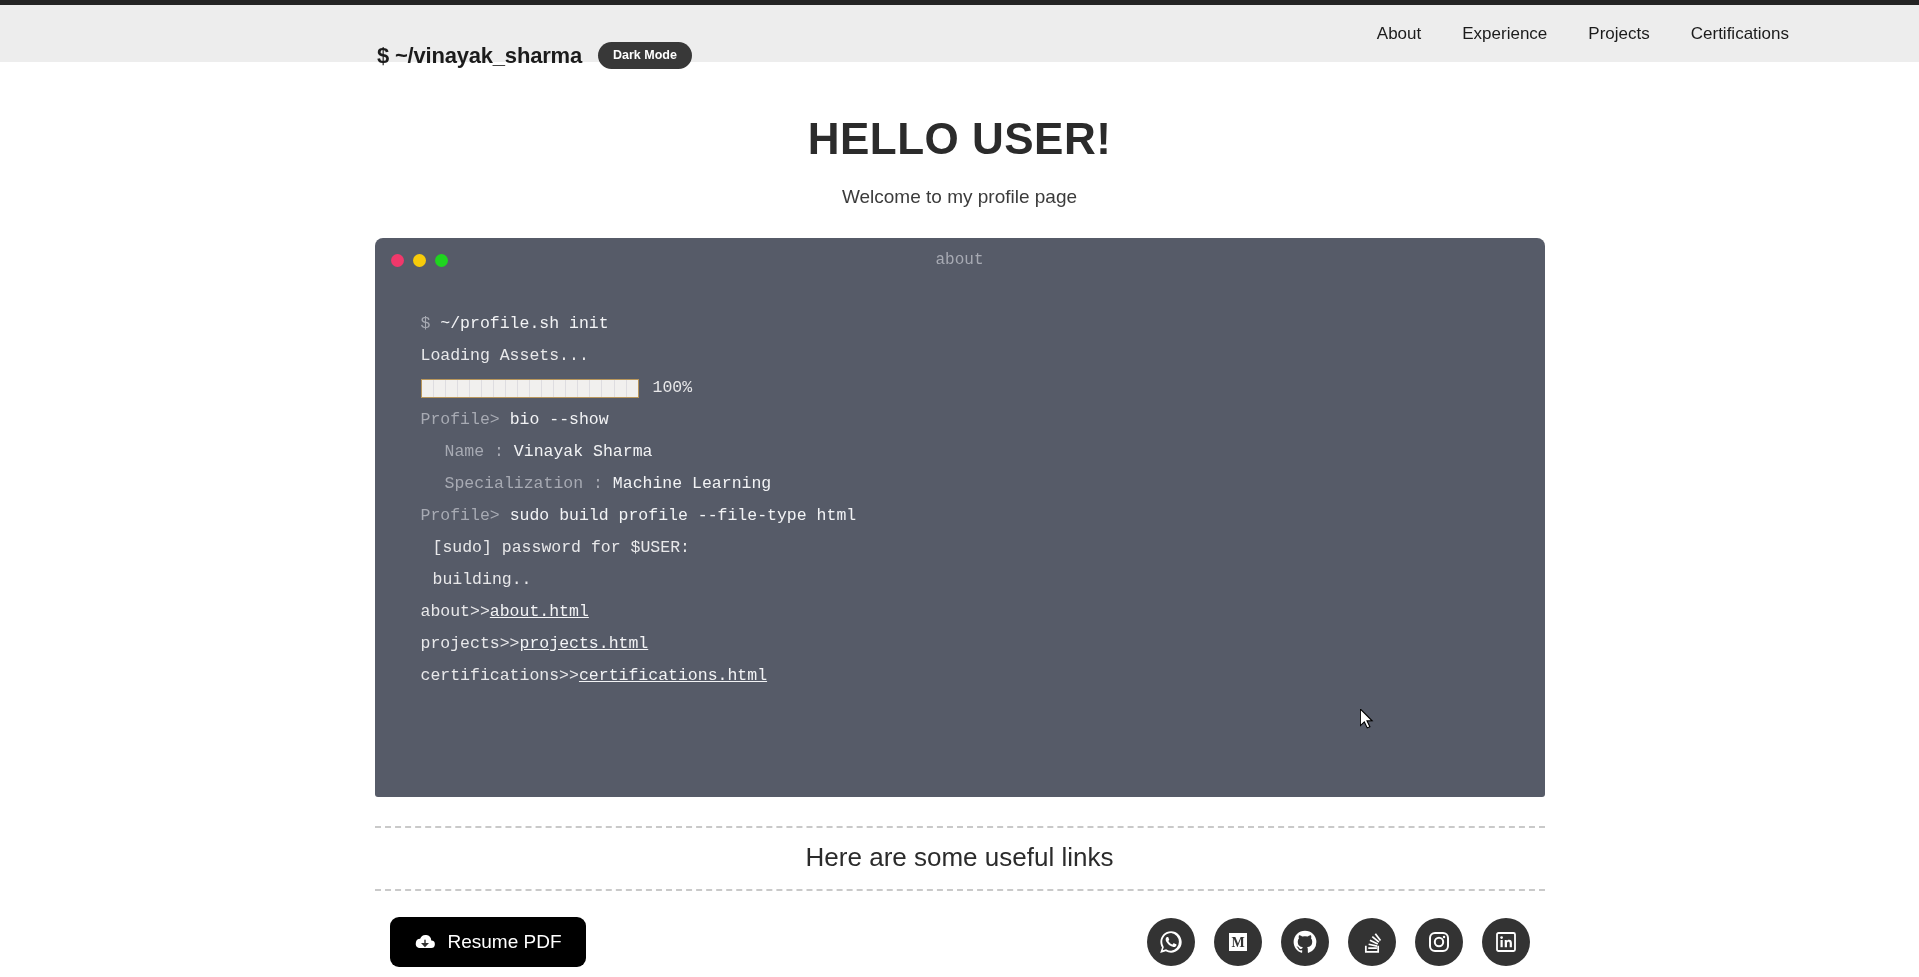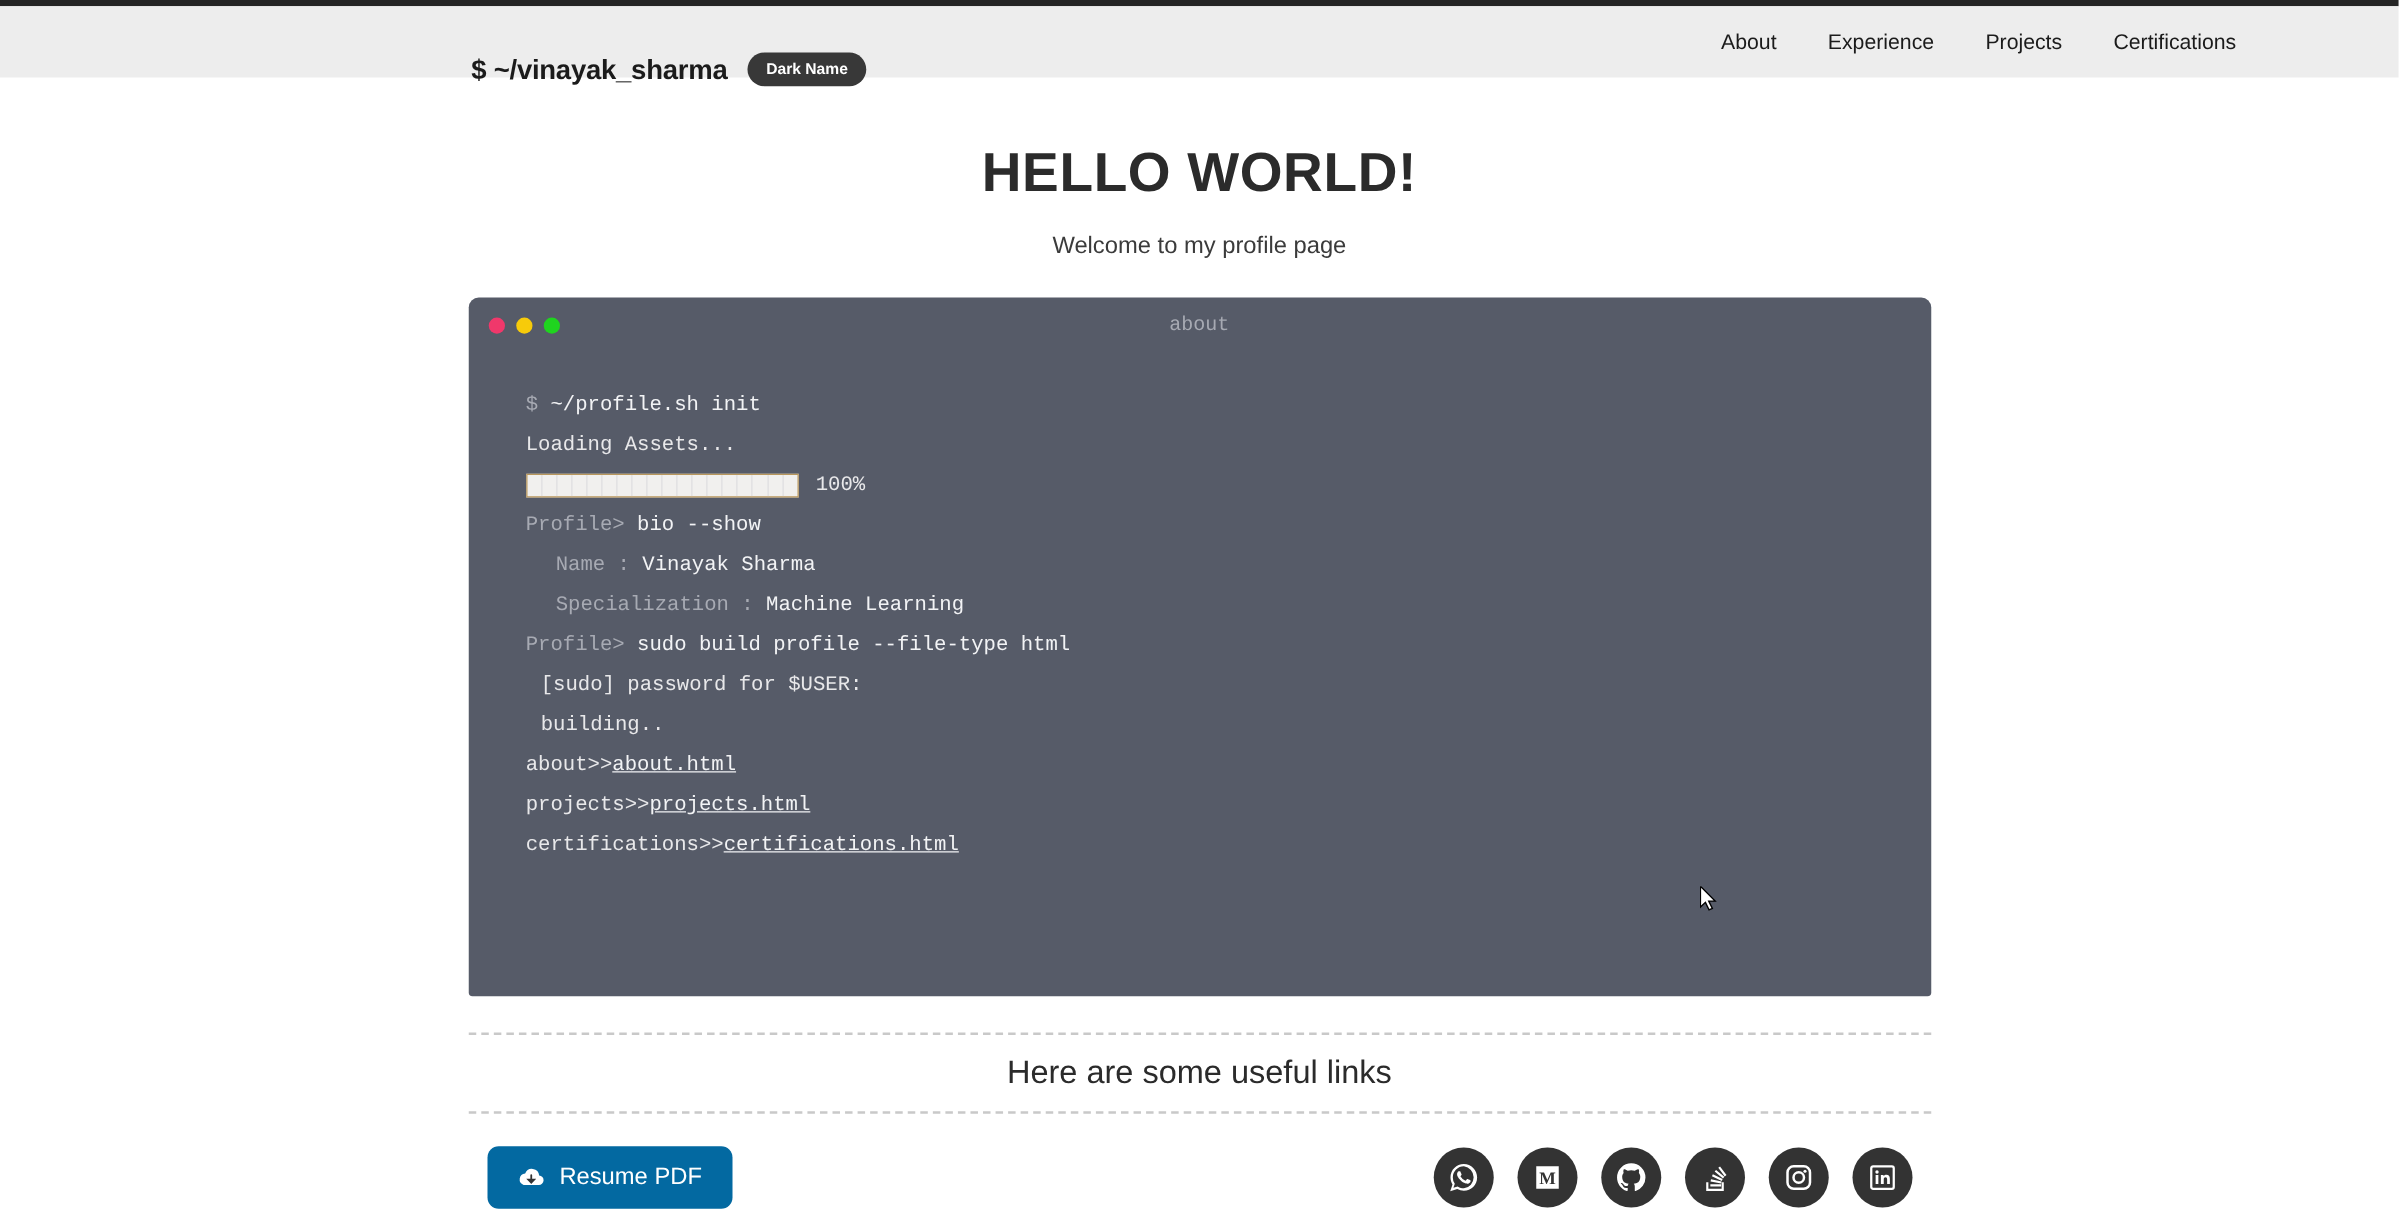--- a/index.html
+++ b/index.html
@@ -193,21 +193,21 @@
   
   .footer {
     width: 1170px;
     margin: 26px auto 0 auto;
     display: flex;
     align-items: center;
     justify-content: space-between;
     padding: 0 15px;
   }
   .resume-btn {
-    background: #0369a1;
+    background: #000000;
     color: #ffffff;
     border: none;
     border-radius: 9px;
     padding: 14px 24px;
     font-size: 19px;
     display: flex;
     align-items: center;
     gap: 12px;
     cursor: pointer;
     font-family: "Liberation Sans", sans-serif;
@@ -226,32 +226,32 @@
   .social svg { display: block; }
 </style>
 </head>
 <body>
 
 <div class="browser-edge"></div>
 
 <div class="navbar">
   <div class="brand-group">
     <span class="brand">$ ~/vinayak_sharma</span>
-    <button class="dark-mode-btn">Dark Name</button>
+    <button class="dark-mode-btn">Dark Mode</button>
   </div>
   <div class="nav-links">
     <a class="nav-link">About</a>
     <a class="nav-link">Experience</a>
     <a class="nav-link">Projects</a>
     <a class="nav-link">Certifications</a>
   </div>
 </div>
 
 <div class="hero">
-  <h1 class="hero-title">HELLO WORLD!</h1>
+  <h1 class="hero-title">HELLO USER!</h1>
   <p class="hero-sub">Welcome to my profile page</p>
 </div>
 
 <div class="terminal">
   <div class="terminal-bar">
     <div class="dots">
       <span class="dot red"></span>
       <span class="dot yellow"></span>
       <span class="dot green"></span>
     </div>

